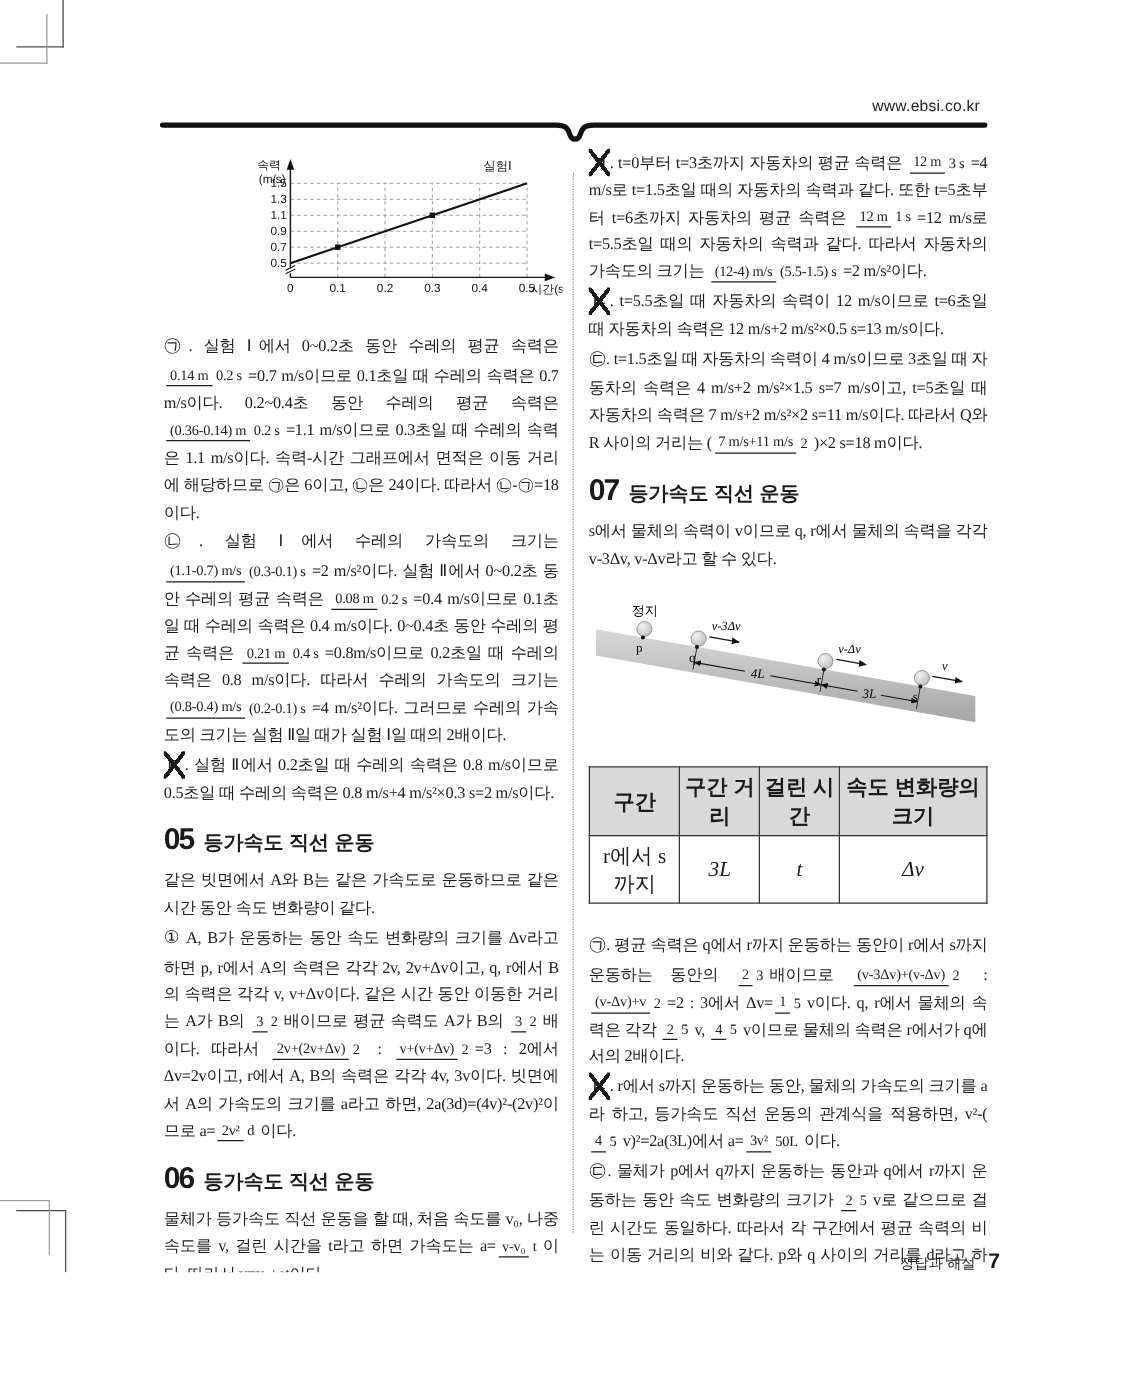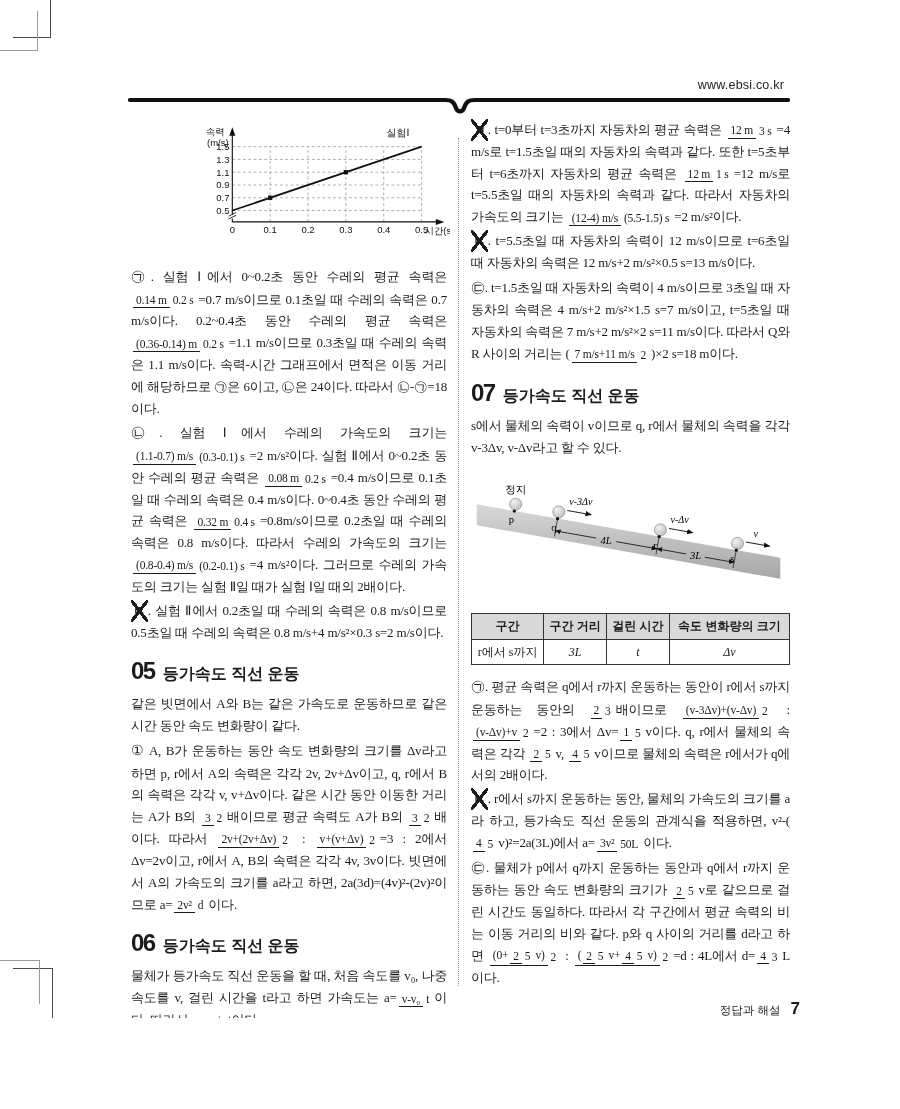--- a/index.html
+++ b/index.html
@@ -27,21 +27,21 @@
       linear-gradient(to bottom right, transparent 44%, #1b1b1b 44%, #1b1b1b 56%, transparent 56%);}
   .frac{display:inline-flex;flex-direction:row;align-items:center;vertical-align:middle;
         font-size:11.5px;line-height:1.25;margin:1px 2px;text-align:left;}
   .fnum{border-bottom:1px solid #1b1b1b;padding:0 3px;}
   .fden{padding:0 3px;}
   .sec-head{display:flex;align-items:baseline;gap:8px;margin:16px 0 8px 0;}
   .sec-num{font-family:"Liberation Sans",sans-serif;font-size:24px;font-weight:800;letter-spacing:-1.5px;line-height:1;}
   .sec-title{font-family:"Liberation Sans",sans-serif;font-size:16px;font-weight:700;}
   .graph-wrap{margin:4px 0 14px 54px;}
   .diagram-wrap{margin:10px 0 12px 0;}
-  .tbl{width:100%;border-collapse:collapse;margin:2px 0 10px 0;font-size:12px;border:1.5px solid #333;}
+  .tbl{width:100%;border-collapse:collapse;margin:2px 0 22px 0;font-size:17px;border:1.5px solid #333;}
   .tbl th{font-family:"Liberation Sans",sans-serif;font-weight:700;background:#d9d9d9;border:1px solid #333;padding:4px 2px;text-align:center;}
   .tbl td{border:1px solid #333;padding:3.5px 2px;text-align:center;}
   .tbl td:not(:first-child){font-style:italic;}
   .footer{position:absolute;top:999px;right:100px;display:flex;align-items:baseline;gap:10px;}
   .footer-label{font-size:11.5px;font-family:"Liberation Sans",sans-serif;color:#222;}
   .footer-page{font-size:17px;font-weight:700;font-family:"Liberation Sans",sans-serif;}
   svg text{font-family:"Liberation Sans",sans-serif;}
   .ser{font-family:"Liberation Serif",serif;}
 </style>
 </head>
@@ -113,21 +113,21 @@
           <span class="fnum">(0.36-0.14) m</span>
           <span class="fden">0.2 s</span>
         </span>=1.1 m/s이므로 0.3초일 때 수레의 속력은 1.1 m/s이다. 속력-시간 그래프에서 면적은 이동 거리에 해당하므로 ㉠은 6이고, ㉡은 24이다. 따라서 ㉡-㉠=18이다.</p>
     <p class="para"><span class="cmark">㉡</span>. 실험 Ⅰ에서 수레의 가속도의 크기는 <span class="frac">
           <span class="fnum">(1.1-0.7) m/s</span>
           <span class="fden">(0.3-0.1) s</span>
         </span>=2 m/s²이다. 실험 Ⅱ에서 0~0.2초 동안 수레의 평균 속력은 <span class="frac">
           <span class="fnum">0.08 m</span>
           <span class="fden">0.2 s</span>
         </span>=0.4 m/s이므로 0.1초일 때 수레의 속력은 0.4 m/s이다. 0~0.4초 동안 수레의 평균 속력은 <span class="frac">
-          <span class="fnum">0.32 m</span>
+          <span class="fnum">0.21 m</span>
           <span class="fden">0.4 s</span>
         </span>=0.8m/s이므로 0.2초일 때 수레의 속력은 0.8 m/s이다. 따라서 수레의 가속도의 크기는 <span class="frac">
           <span class="fnum">(0.8-0.4) m/s</span>
           <span class="fden">(0.2-0.1) s</span>
         </span>=4 m/s²이다. 그러므로 수레의 가속도의 크기는 실험 Ⅱ일 때가 실험 Ⅰ일 때의 2배이다.</p>
     <p class="para"><span class="xmark">ㄷ</span>. 실험 Ⅱ에서 0.2초일 때 수레의 속력은 0.8 m/s이므로 0.5초일 때 수레의 속력은 0.8 m/s+4 m/s²×0.3 s=2 m/s이다.</p>
 
     <div class="sec-head">
       <span class="sec-num">05</span>
       <span class="sec-title">등가속도 직선 운동</span>

